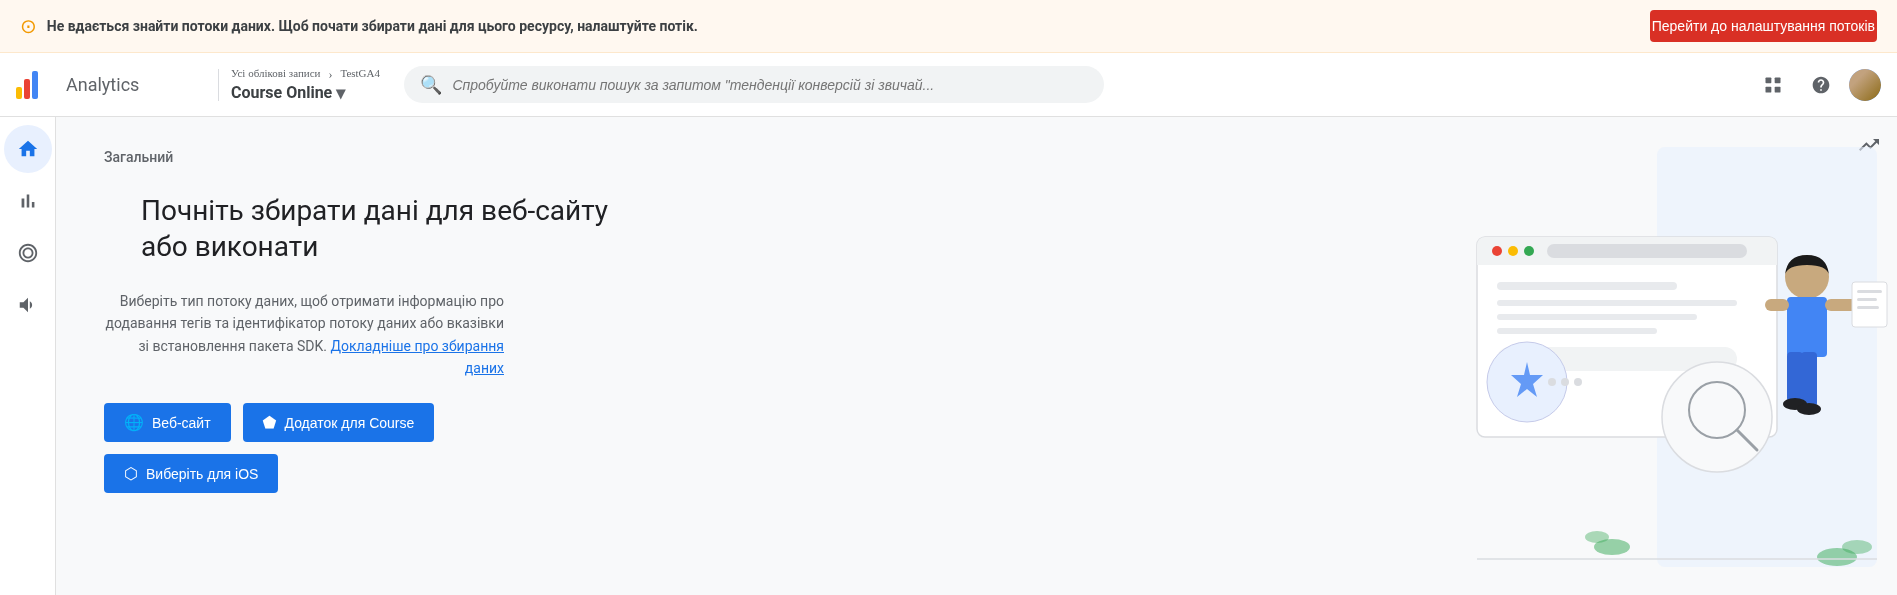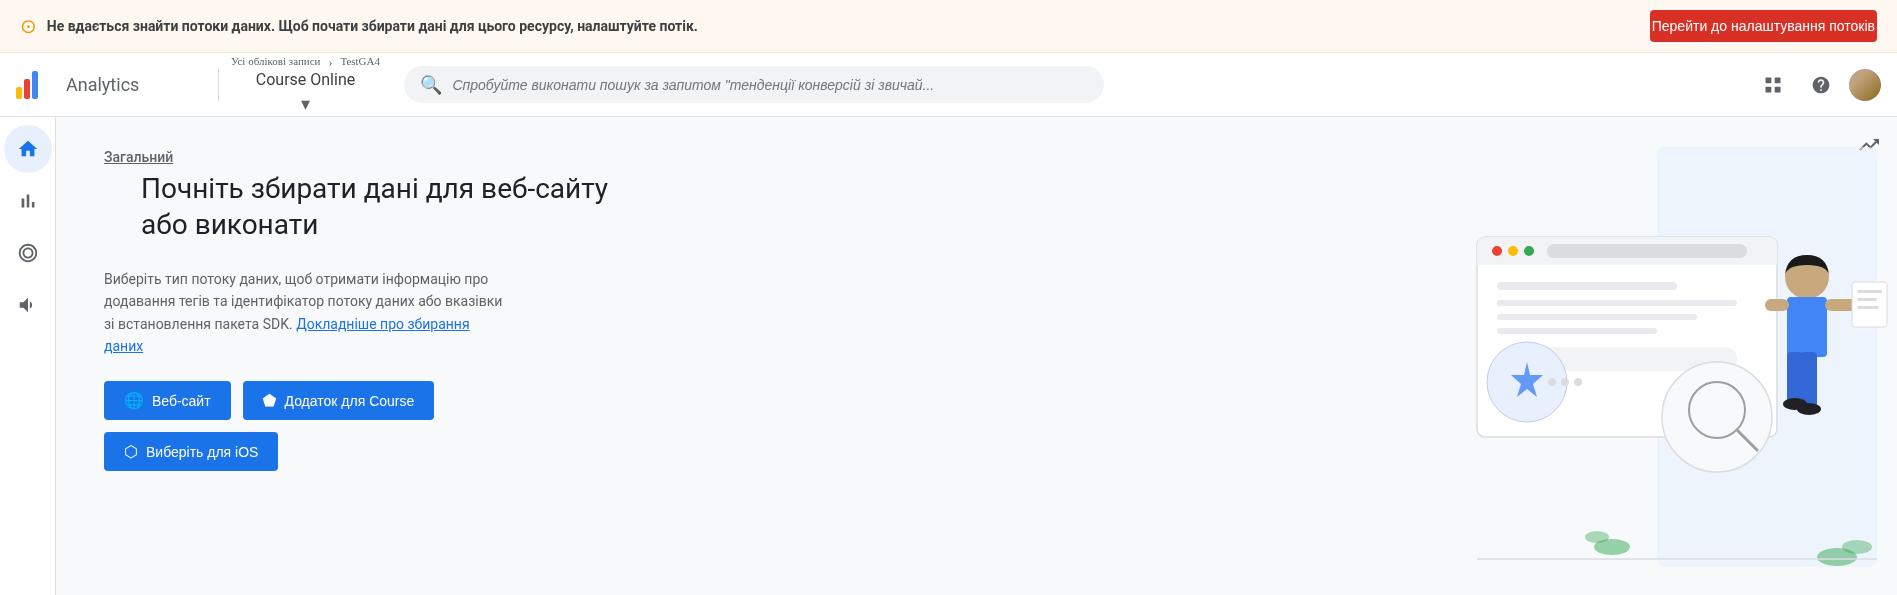--- a/index.html
+++ b/index.html
@@ -98,23 +98,22 @@
     .breadcrumb-separator {
       color: #5f6368;
       font-size: 12px;
     }
     .property-name {
       display: flex;
       align-items: center;
       gap: 4px;
       font-size: 16px;
       color: #3c4043;
-      font-weight: 400;
-      cursor: pointer;
-      flex-direction: column;
+      font-weight: 700;
+      cursor: pointer;
     }
     .property-dropdown-icon {
       font-size: 18px;
       color: #5f6368;
     }
 
     
     .search-area {
       flex: 1;
       max-width: 700px;
@@ -221,38 +220,38 @@
       flex: 1;
       background: #f8f9fa;
       padding: 32px 48px;
       position: relative;
       overflow: hidden;
     }
     .section-title-small {
       font-size: 14px;
       color: #5f6368;
       font-weight: 500;
-      margin-bottom: 6px;
-      text-decoration: underline;
+      margin-bottom: 28px;
     }
     .section-title-large {
       font-size: 28px;
       color: #202124;
       font-weight: 400;
       line-height: 1.3;
       margin-bottom: 24px;
       max-width: 560px;
       margin-left: 37px;
     }
     .section-description {
       font-size: 14px;
       color: #5f6368;
       line-height: 1.6;
       max-width: 400px;
       margin-bottom: 4px;
+      text-align: right;
     }
     .section-link {
       color: #1a73e8;
       text-decoration: underline;
       cursor: pointer;
     }
     .buttons-row {
       display: flex;
       gap: 12px;
       margin-top: 24px;

